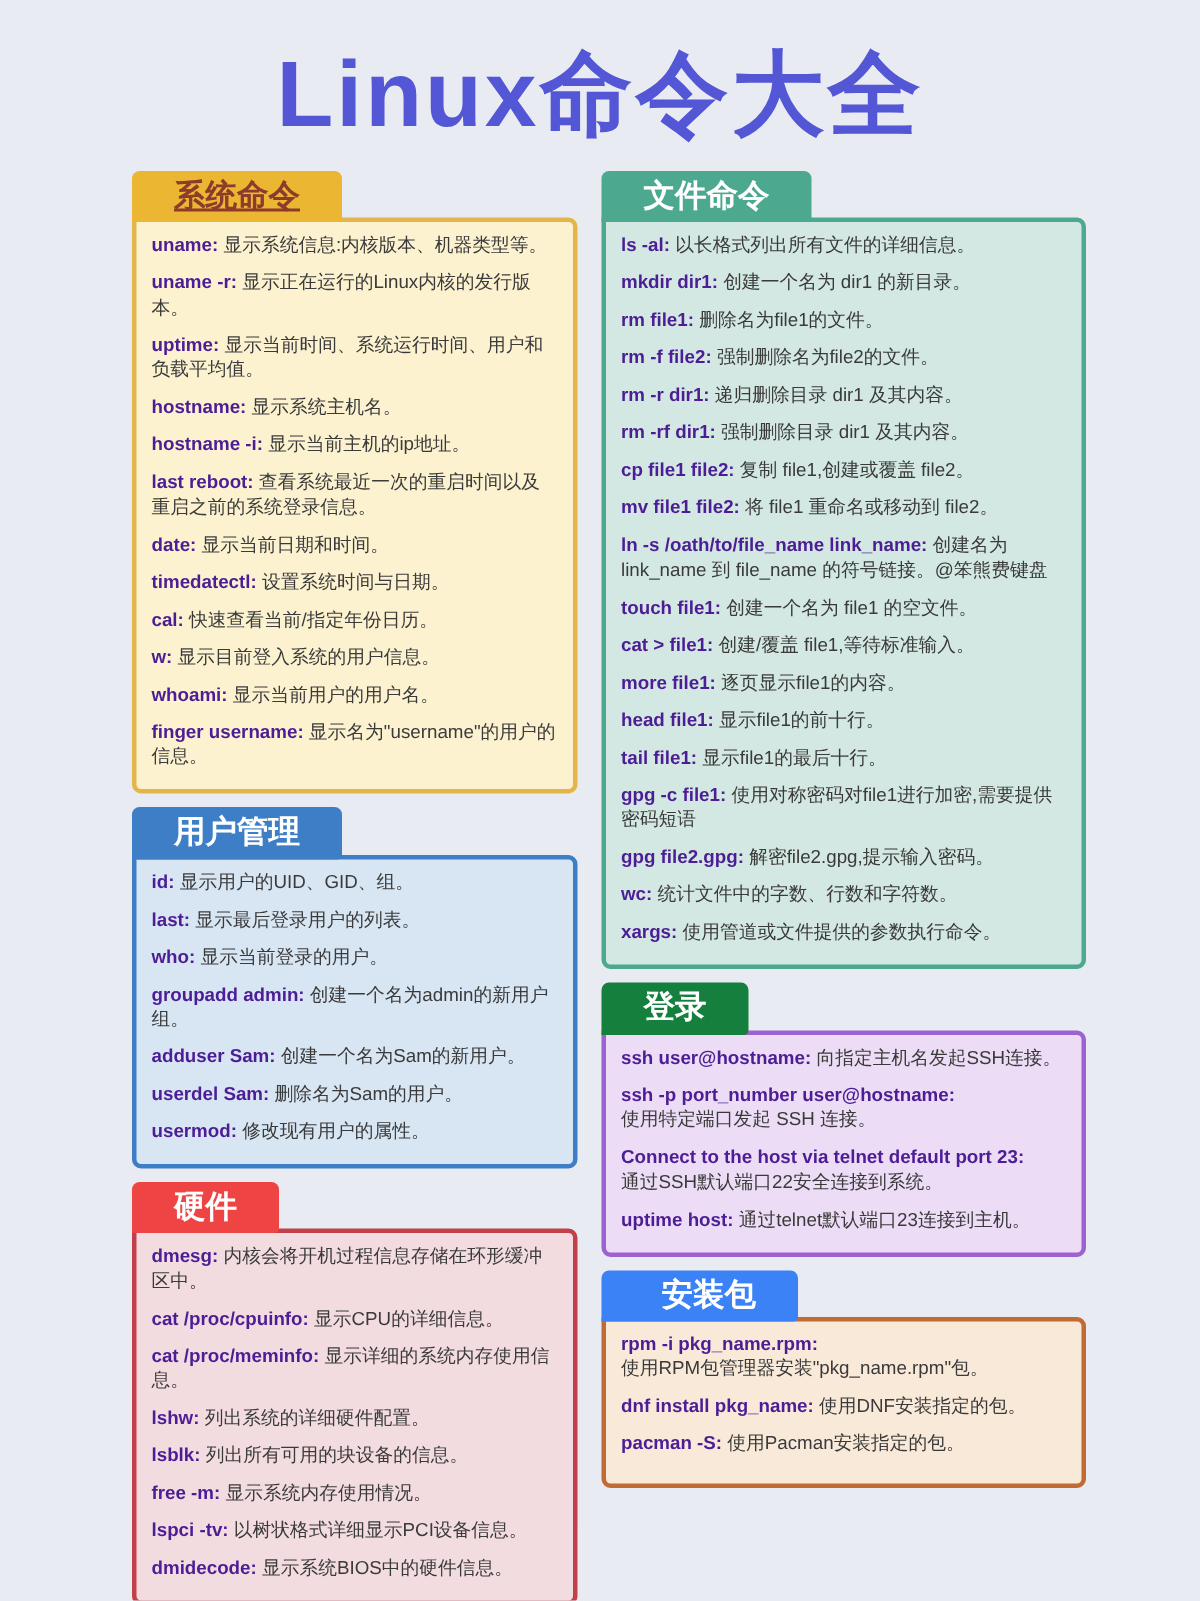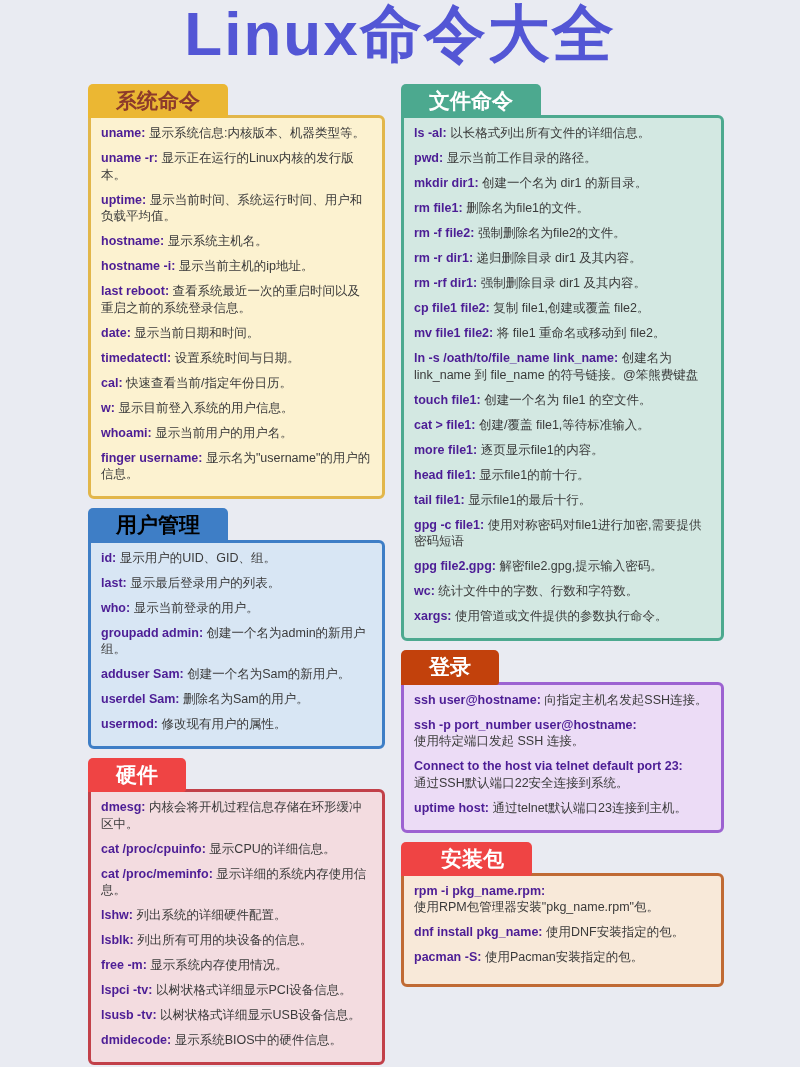--- a/index.html
+++ b/index.html
@@ -5,20 +5,21 @@
   html,body{margin:0;padding:0;}
   body{
     width:800px;height:1067px;
     background:#e9ebf2;
     font-family:"Liberation Sans","DejaVu Sans",sans-serif;
     overflow:hidden;
   }
   .page{width:800px;height:1067px;}
   .title{
     margin:0;
+    padding-top:30px;
     text-align:center;
     font-size:62px;
     font-weight:bold;
     color:#5356d5;
     letter-spacing:2px;
     line-height:1.1;
   }
   .columns{
     display:flex;
     gap:16px;
@@ -65,83 +66,81 @@
   .sec-login .cardbody{min-height:108px;}
   .sec-packages .cardbody{min-height:96px;}
 </style>
 </head>
 <body>
 
 <div class="page">
   <h1 class="title">Linux命令大全</h1>
   <div class="columns">
     <div class="col col-left" id="col-left">
-        <section class="card sec-system"><div class="tab" style="background: rgb(235, 183, 51); color: rgb(141, 59, 43);">系统命令</div><div class="cardbody" style="background: rgb(252, 242, 208); border: 3px solid rgb(226, 182, 74);">
+        <section class="card sec-system"><div class="tab" style="background: rgb(235, 183, 51); color: rgb(141, 59, 43); text-decoration: underline;">系统命令</div><div class="cardbody" style="background: rgb(252, 242, 208); border: 3px solid rgb(226, 182, 74);">
             <p class="entry"><span class="cmd">uname:</span> <span class="desc">显示系统信息:内核版本、机器类型等。</span></p>
             <p class="entry"><span class="cmd">uname -r:</span> <span class="desc">显示正在运行的Linux内核的发行版本。</span></p>
             <p class="entry"><span class="cmd">uptime:</span> <span class="desc">显示当前时间、系统运行时间、用户和负载平均值。</span></p>
             <p class="entry"><span class="cmd">hostname:</span> <span class="desc">显示系统主机名。</span></p>
             <p class="entry"><span class="cmd">hostname -i:</span> <span class="desc">显示当前主机的ip地址。</span></p>
             <p class="entry"><span class="cmd">last reboot:</span> <span class="desc">查看系统最近一次的重启时间以及重启之前的系统登录信息。</span></p>
             <p class="entry"><span class="cmd">date:</span> <span class="desc">显示当前日期和时间。</span></p>
             <p class="entry"><span class="cmd">timedatectl:</span> <span class="desc">设置系统时间与日期。</span></p>
             <p class="entry"><span class="cmd">cal:</span> <span class="desc">快速查看当前/指定年份日历。</span></p>
             <p class="entry"><span class="cmd">w:</span> <span class="desc">显示目前登入系统的用户信息。</span></p>
             <p class="entry"><span class="cmd">whoami:</span> <span class="desc">显示当前用户的用户名。</span></p>
             <p class="entry"><span class="cmd">finger username:</span> <span class="desc">显示名为"username"的用户的信息。</span></p>
           </div></section>
-        <section class="card sec-users"><div class="tab" style="background: rgb(62, 126, 198); color: #000000;">用户管理</div><div class="cardbody" style="background: rgb(216, 230, 244); border: 3px solid rgb(62, 126, 198);">
+        <section class="card sec-users"><div class="tab" style="background: rgb(62, 126, 198); color: #ffffff;">用户管理</div><div class="cardbody" style="background: rgb(216, 230, 244); border: 3px solid rgb(62, 126, 198);">
             <p class="entry"><span class="cmd">id:</span> <span class="desc">显示用户的UID、GID、组。</span></p>
             <p class="entry"><span class="cmd">last:</span> <span class="desc">显示最后登录用户的列表。</span></p>
             <p class="entry"><span class="cmd">who:</span> <span class="desc">显示当前登录的用户。</span></p>
             <p class="entry"><span class="cmd">groupadd admin:</span> <span class="desc">创建一个名为admin的新用户组。</span></p>
             <p class="entry"><span class="cmd">adduser Sam:</span> <span class="desc">创建一个名为Sam的新用户。</span></p>
             <p class="entry"><span class="cmd">userdel Sam:</span> <span class="desc">删除名为Sam的用户。</span></p>
             <p class="entry"><span class="cmd">usermod:</span> <span class="desc">修改现有用户的属性。</span></p>
           </div></section>
         <section class="card sec-hardware"><div class="tab" style="background: #ef4444; color: rgb(255, 255, 255);">硬件</div><div class="cardbody" style="background: rgb(243, 220, 224); border: 3px solid rgb(194, 64, 73);">
             <p class="entry"><span class="cmd">dmesg:</span> <span class="desc">内核会将开机过程信息存储在环形缓冲区中。</span></p>
             <p class="entry"><span class="cmd">cat /proc/cpuinfo:</span> <span class="desc">显示CPU的详细信息。</span></p>
             <p class="entry"><span class="cmd">cat /proc/meminfo:</span> <span class="desc">显示详细的系统内存使用信息。</span></p>
             <p class="entry"><span class="cmd">lshw:</span> <span class="desc">列出系统的详细硬件配置。</span></p>
             <p class="entry"><span class="cmd">lsblk:</span> <span class="desc">列出所有可用的块设备的信息。</span></p>
             <p class="entry"><span class="cmd">free -m:</span> <span class="desc">显示系统内存使用情况。</span></p>
             <p class="entry"><span class="cmd">lspci -tv:</span> <span class="desc">以树状格式详细显示PCI设备信息。</span></p>
-            <p class="entry"><span class="cmd">lsusb -tv:</span> <span class="desc">以树状格式详细显示USB设备信息。</span></p>
             <p class="entry"><span class="cmd">dmidecode:</span> <span class="desc">显示系统BIOS中的硬件信息。</span></p>
           </div></section>
       </div>
     <div class="col col-right" id="col-right">
         <section class="card sec-files"><div class="tab" style="background: rgb(76, 169, 143); color: rgb(255, 255, 255);">文件命令</div><div class="cardbody" style="background: rgb(211, 232, 226); border: 3px solid rgb(76, 169, 143);">
             <p class="entry"><span class="cmd">ls -al:</span> <span class="desc">以长格式列出所有文件的详细信息。</span></p>
-            <p class="entry"><span class="cmd">pwd:</span> <span class="desc">显示当前工作目录的路径。</span></p>
             <p class="entry"><span class="cmd">mkdir dir1:</span> <span class="desc">创建一个名为 dir1 的新目录。</span></p>
             <p class="entry"><span class="cmd">rm file1:</span> <span class="desc">删除名为file1的文件。</span></p>
             <p class="entry"><span class="cmd">rm -f file2:</span> <span class="desc">强制删除名为file2的文件。</span></p>
             <p class="entry"><span class="cmd">rm -r dir1:</span> <span class="desc">递归删除目录 dir1 及其内容。</span></p>
             <p class="entry"><span class="cmd">rm -rf dir1:</span> <span class="desc">强制删除目录 dir1 及其内容。</span></p>
             <p class="entry"><span class="cmd">cp file1 file2:</span> <span class="desc">复制 file1,创建或覆盖 file2。</span></p>
             <p class="entry"><span class="cmd">mv file1 file2:</span> <span class="desc">将 file1 重命名或移动到 file2。</span></p>
             <p class="entry"><span class="cmd">ln -s /oath/to/file_name link_name:</span> <span class="desc">创建名为 link_name 到 file_name 的符号链接。@笨熊费键盘</span></p>
             <p class="entry"><span class="cmd">touch file1:</span> <span class="desc">创建一个名为 file1 的空文件。</span></p>
             <p class="entry"><span class="cmd">cat &gt; file1:</span> <span class="desc">创建/覆盖 file1,等待标准输入。</span></p>
             <p class="entry"><span class="cmd">more file1:</span> <span class="desc">逐页显示file1的内容。</span></p>
             <p class="entry"><span class="cmd">head file1:</span> <span class="desc">显示file1的前十行。</span></p>
             <p class="entry"><span class="cmd">tail file1:</span> <span class="desc">显示file1的最后十行。</span></p>
             <p class="entry"><span class="cmd">gpg -c file1:</span> <span class="desc">使用对称密码对file1进行加密,需要提供密码短语</span></p>
             <p class="entry"><span class="cmd">gpg file2.gpg:</span> <span class="desc">解密file2.gpg,提示输入密码。</span></p>
             <p class="entry"><span class="cmd">wc:</span> <span class="desc">统计文件中的字数、行数和字符数。</span></p>
             <p class="entry"><span class="cmd">xargs:</span> <span class="desc">使用管道或文件提供的参数执行命令。</span></p>
           </div></section>
-        <section class="card sec-login"><div class="tab" style="background: #c2410c; color: rgb(255, 255, 255);">登录</div><div class="cardbody" style="background: rgb(236, 220, 246); border: 3px solid rgb(156, 98, 209);">
+        <section class="card sec-login"><div class="tab" style="background: #15803d; color: rgb(255, 255, 255);">登录</div><div class="cardbody" style="background: rgb(236, 220, 246); border: 3px solid rgb(156, 98, 209);">
             <p class="entry"><span class="cmd">ssh user@hostname:</span> <span class="desc">向指定主机名发起SSH连接。</span></p>
             <p class="entry block"><span class="cmd">ssh -p port_number user@hostname:</span><span class="desc">使用特定端口发起 SSH 连接。</span></p>
             <p class="entry block"><span class="cmd">Connect to the host via telnet default port 23:</span><span class="desc">通过SSH默认端口22安全连接到系统。</span></p>
             <p class="entry"><span class="cmd">uptime host:</span> <span class="desc">通过telnet默认端口23连接到主机。</span></p>
           </div></section>
-        <section class="card sec-packages"><div class="tab" style="background: #ef4444; color: rgb(255, 255, 255); padding-left: 40px;">安装包</div><div class="cardbody" style="background: rgb(248, 233, 217); border: 3px solid rgb(192, 106, 52);">
+        <section class="card sec-packages"><div class="tab" style="background: #3b82f6; color: rgb(255, 255, 255); padding-left: 40px;">安装包</div><div class="cardbody" style="background: rgb(248, 233, 217); border: 3px solid rgb(192, 106, 52);">
             <p class="entry block"><span class="cmd">rpm -i pkg_name.rpm:</span><span class="desc">使用RPM包管理器安装"pkg_name.rpm"包。</span></p>
             <p class="entry"><span class="cmd">dnf install pkg_name:</span> <span class="desc">使用DNF安装指定的包。</span></p>
             <p class="entry"><span class="cmd">pacman -S:</span> <span class="desc">使用Pacman安装指定的包。</span></p>
           </div></section>
       </div>
   </div>
 </div>
 
 </body></html>

